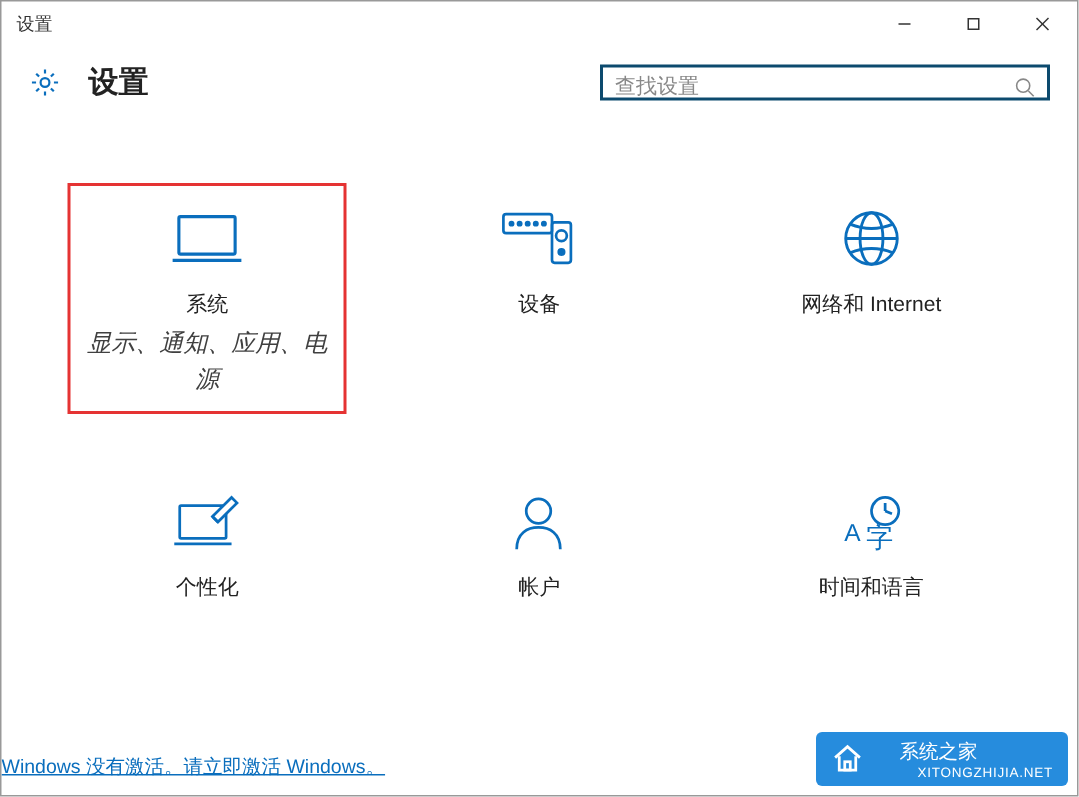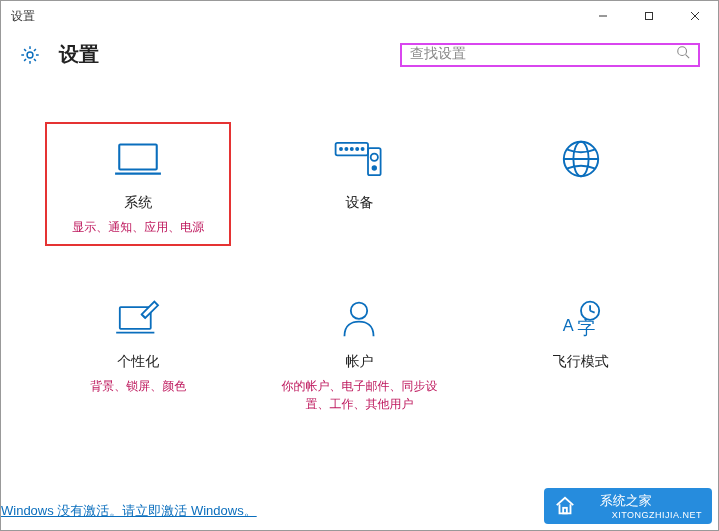--- a/index.html
+++ b/index.html
@@ -39,23 +39,23 @@
   }
   .header-title {
     font-size: 20px;
     font-weight: bold;
     color: #222;
     flex: 1;
   }
   .search-box {
     width: 300px;
     height: 24px;
-    border: 2px solid #d946ef;
-    display: flex;
-    align-items: flex-start;
+    border: 2px solid #0c4a6e;
+    display: flex;
+    align-items: flex-end;
     padding: 0 8px;
   }
   .search-input {
     border: none;
     outline: none;
     flex: 1;
     font-size: 14px;
     color: #666;
     background: transparent;
   }
@@ -89,24 +89,25 @@
     align-items: center;
     justify-content: center;
     margin-bottom: 12px;
   }
   .tile-title {
     font-size: 14px;
     color: #222;
     margin-bottom: 6px;
   }
   .tile-desc {
-    font-size: 12px;
-    color: #be185d;
+    font-size: 16px;
+    color: #404040;
     line-height: 1.5;
     max-width: 170px;
+    font-style: italic;
   }
   .activation {
     position: absolute;
     bottom: 10px;
     width: 100%;
     text-align: left;
   }
   .activation a {
     color: #0a6ebd;
     font-size: 13px;
@@ -204,57 +205,56 @@
 
   <div class="tile">
     <div class="tile-icon">
       <svg viewBox="0 0 44 44" width="42" height="42" fill="none" stroke="currentColor" stroke-width="2">
         <circle cx="22" cy="22" r="18"></circle>
         <ellipse cx="22" cy="22" rx="8" ry="18"></ellipse>
         <line x1="4" y1="22" x2="40" y2="22"></line>
         <path d="M7 12 Q22 18 37 12 M7 32 Q22 26 37 32"></path>
       </svg>
     </div>
+    <div class="tile-title">网络和 Internet</div>
   </div>
 
   <div class="tile">
     <div class="tile-icon">
       <svg viewBox="0 0 52 44" width="48" height="40" fill="none" stroke="currentColor" stroke-width="2">
         <rect x="6" y="10" width="34" height="24" rx="1"></rect>
         <line x1="2" y1="38" x2="44" y2="38"></line>
         <path d="M30 18 L44 4 L48 8 L34 22 Z" fill="#fff"></path>
         <line x1="30" y1="18" x2="34" y2="22"></line>
       </svg>
     </div>
     <div class="tile-title">个性化</div>
-    <div class="tile-desc">背景、锁屏、颜色</div>
   </div>
 
   <div class="tile">
     <div class="tile-icon">
       <svg viewBox="0 0 44 44" width="40" height="40" fill="none" stroke="currentColor" stroke-width="2">
         <circle cx="22" cy="14" r="9"></circle>
         <path d="M6 42 C6 30 14 26 22 26 C30 26 38 30 38 42"></path>
       </svg>
     </div>
     <div class="tile-title">帐户</div>
-    <div class="tile-desc">你的帐户、电子邮件、同步设置、工作、其他用户</div>
   </div>
 
   <div class="tile">
     <div class="tile-icon">
       <svg viewBox="0 0 52 44" width="48" height="40" fill="none" stroke="currentColor" stroke-width="2">
         <circle cx="36" cy="14" r="10"></circle>
         <line x1="36" y1="8" x2="36" y2="14"></line>
           <line x1="36" y1="14" x2="41" y2="16"></line>
         <text x="6" y="36" font-size="18" fill="currentColor" stroke="none" font-family="sans-serif">A</text>
         <text x="22" y="40" font-size="20" fill="currentColor" stroke="none" font-family="sans-serif">字</text>
       </svg>
     </div>
-    <div class="tile-title">飞行模式</div>
+    <div class="tile-title">时间和语言</div>
   </div>
 
 </div>
 
 <div class="activation">
   <a href="#">Windows 没有激活。请立即激活 Windows。</a>
 </div>
 
 <div class="watermark">
   <span>

